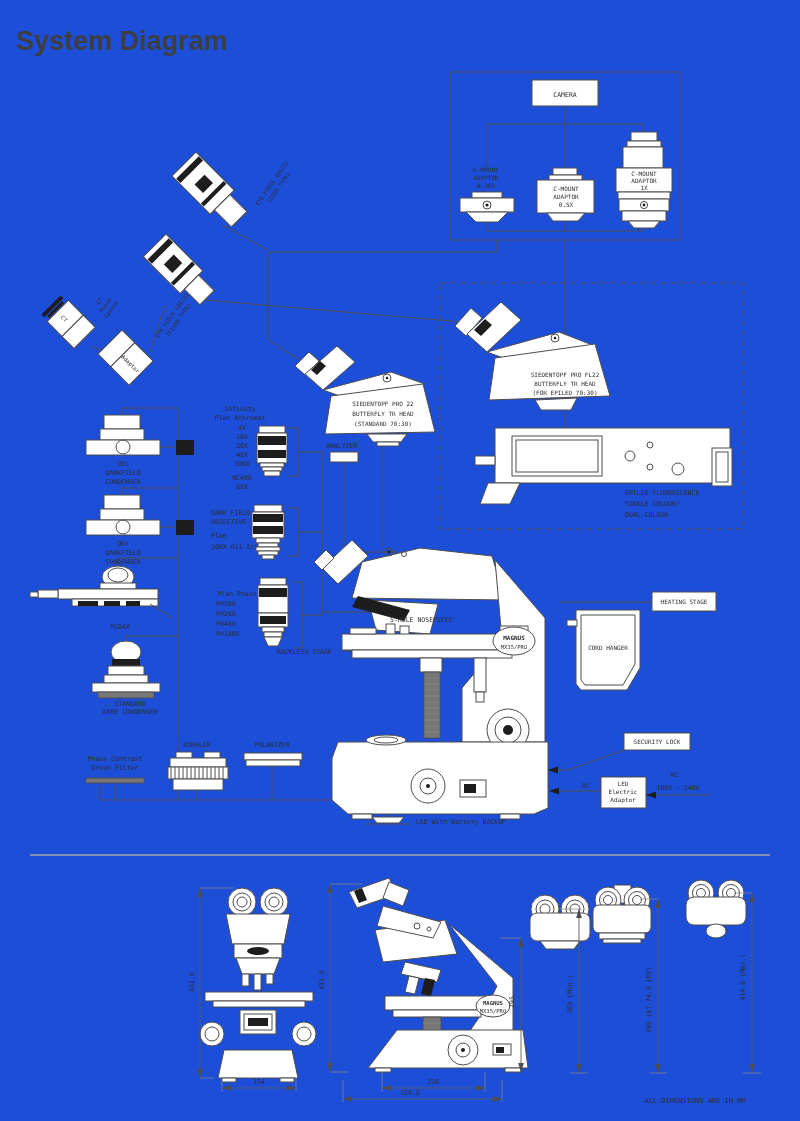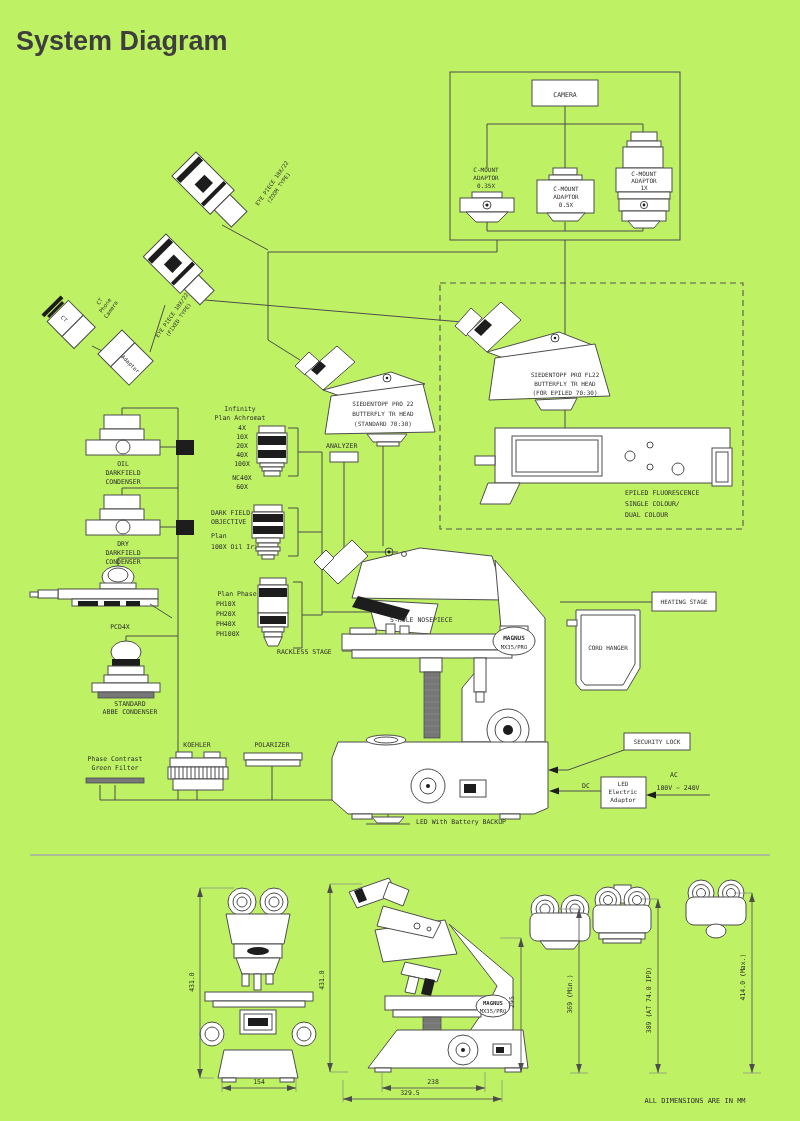--- a/index.html
+++ b/index.html
@@ -1,16 +1,16 @@
 <!DOCTYPE html>
 <html><head>
 <meta charset="utf-8">
 <style>
   html,body { margin:0; padding:0; background:#ffffff; }
-  .page { position:relative; width:800px; height:1121px; background:#bef264; overflow:hidden; }
+  .page { position:relative; width:800px; height:1121px; background:#1d4ed8; overflow:hidden; }
   svg { position:absolute; left:0; top:0; }
   .ttl { font-family:"Liberation Sans", sans-serif; font-size:27px; font-weight:600; fill:#3e3e3e; }
   .txt { font-family:"DejaVu Sans Mono", monospace; fill:#2d2d2d; font-size:6.5px; }
   .t6  { font-size:6px; }
   .t55 { font-size:5.5px; }
   .t7  { font-size:7px; }
   .tb  { font-weight:bold; }
   .ln  { stroke:#4d4d4d; stroke-width:1; fill:none; }
   .ln2 { stroke:#4d4d4d; stroke-width:1; fill:#ffffff; }
   .lnt { stroke:#8a8a8a; stroke-width:0.7; fill:none; }

